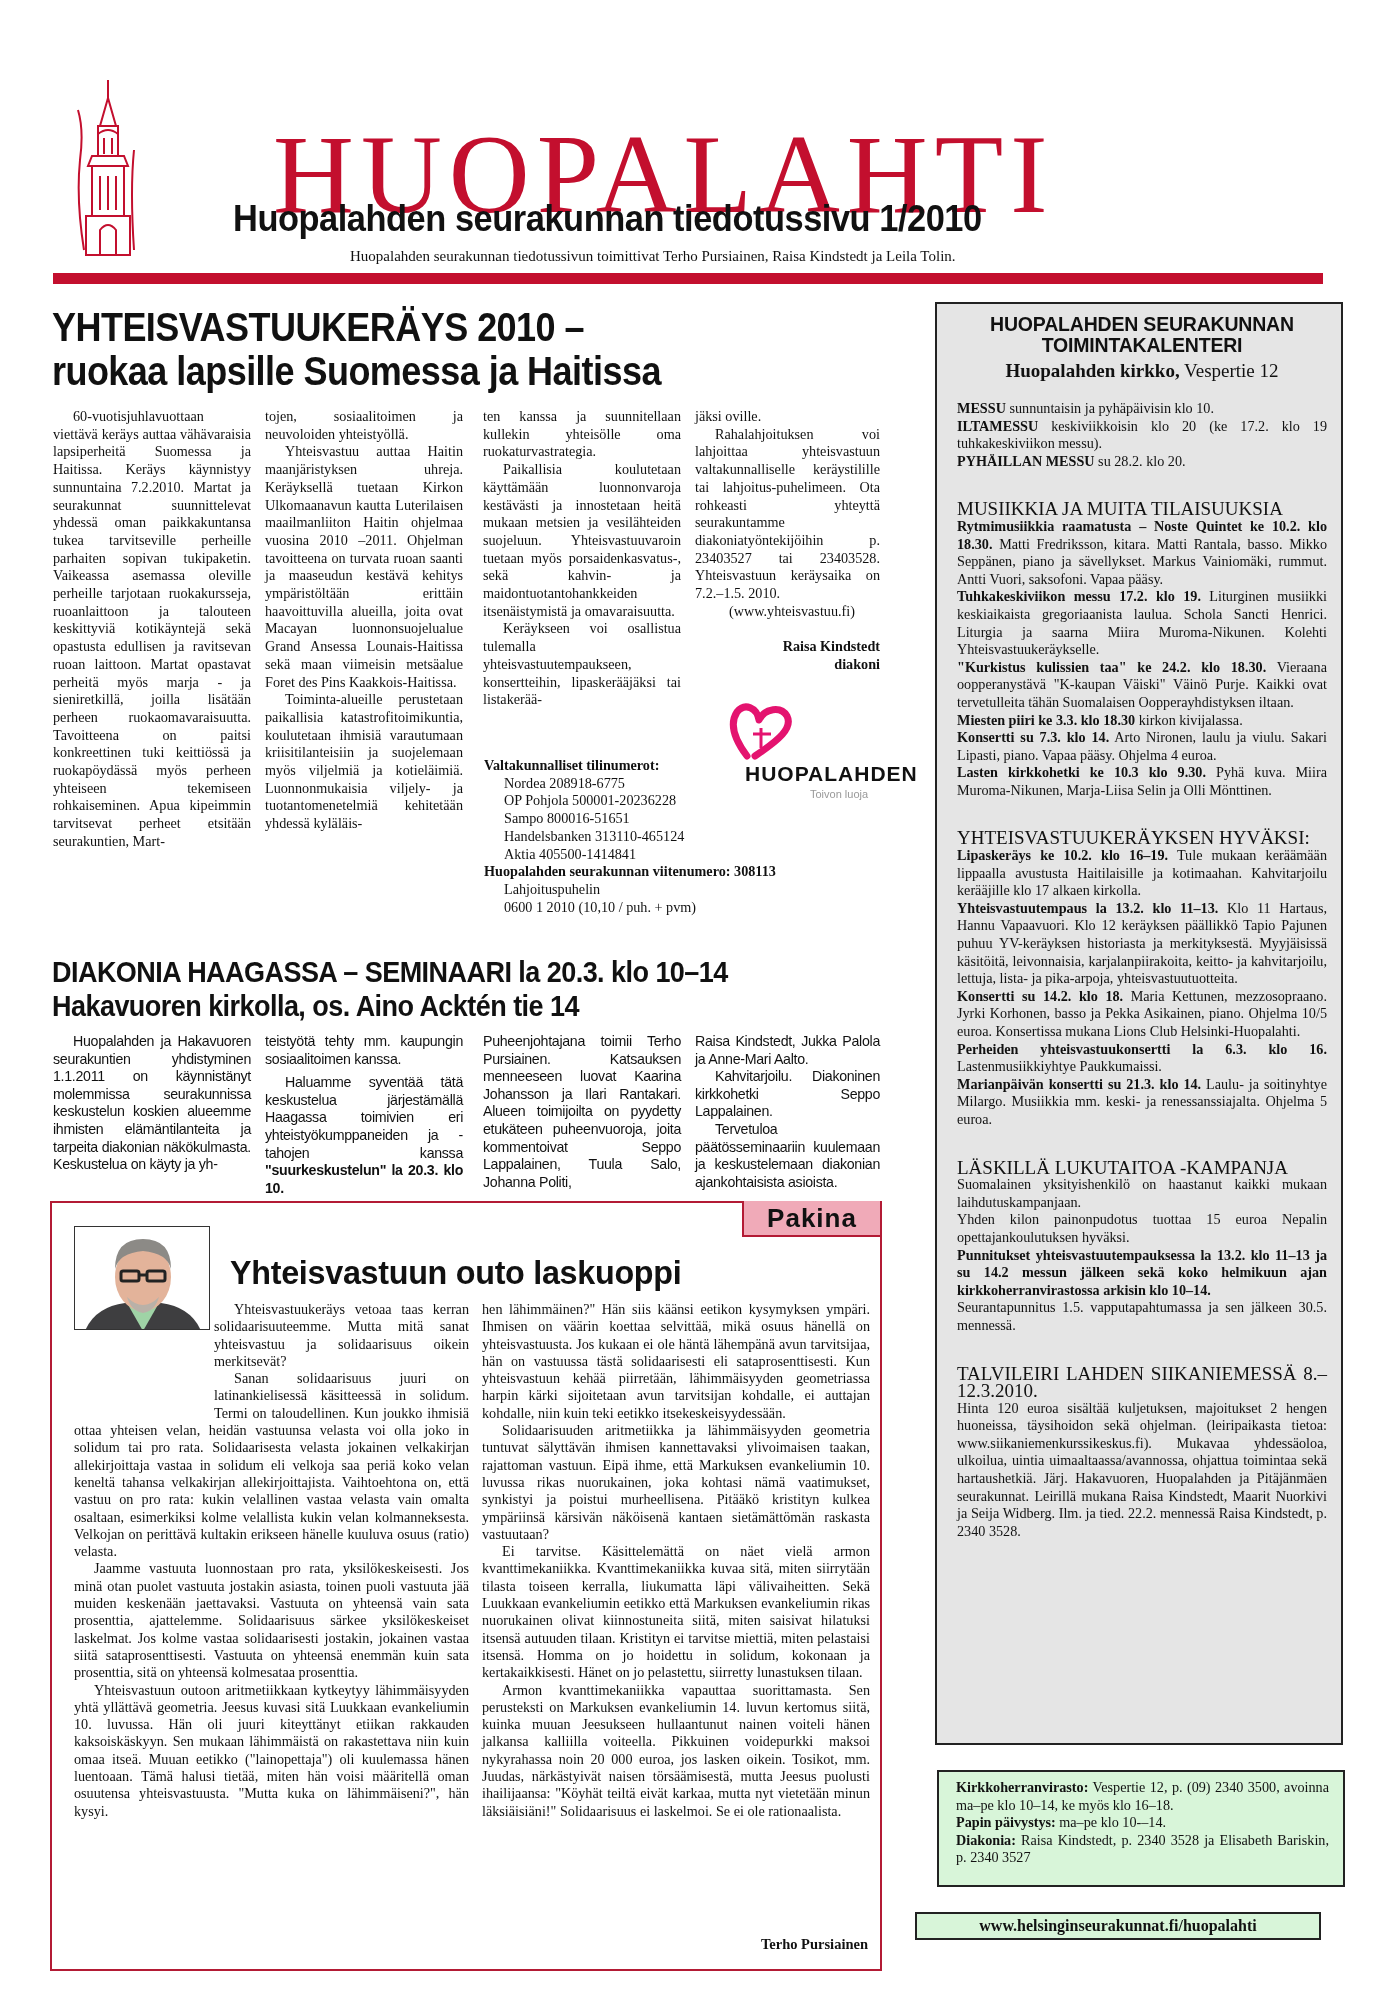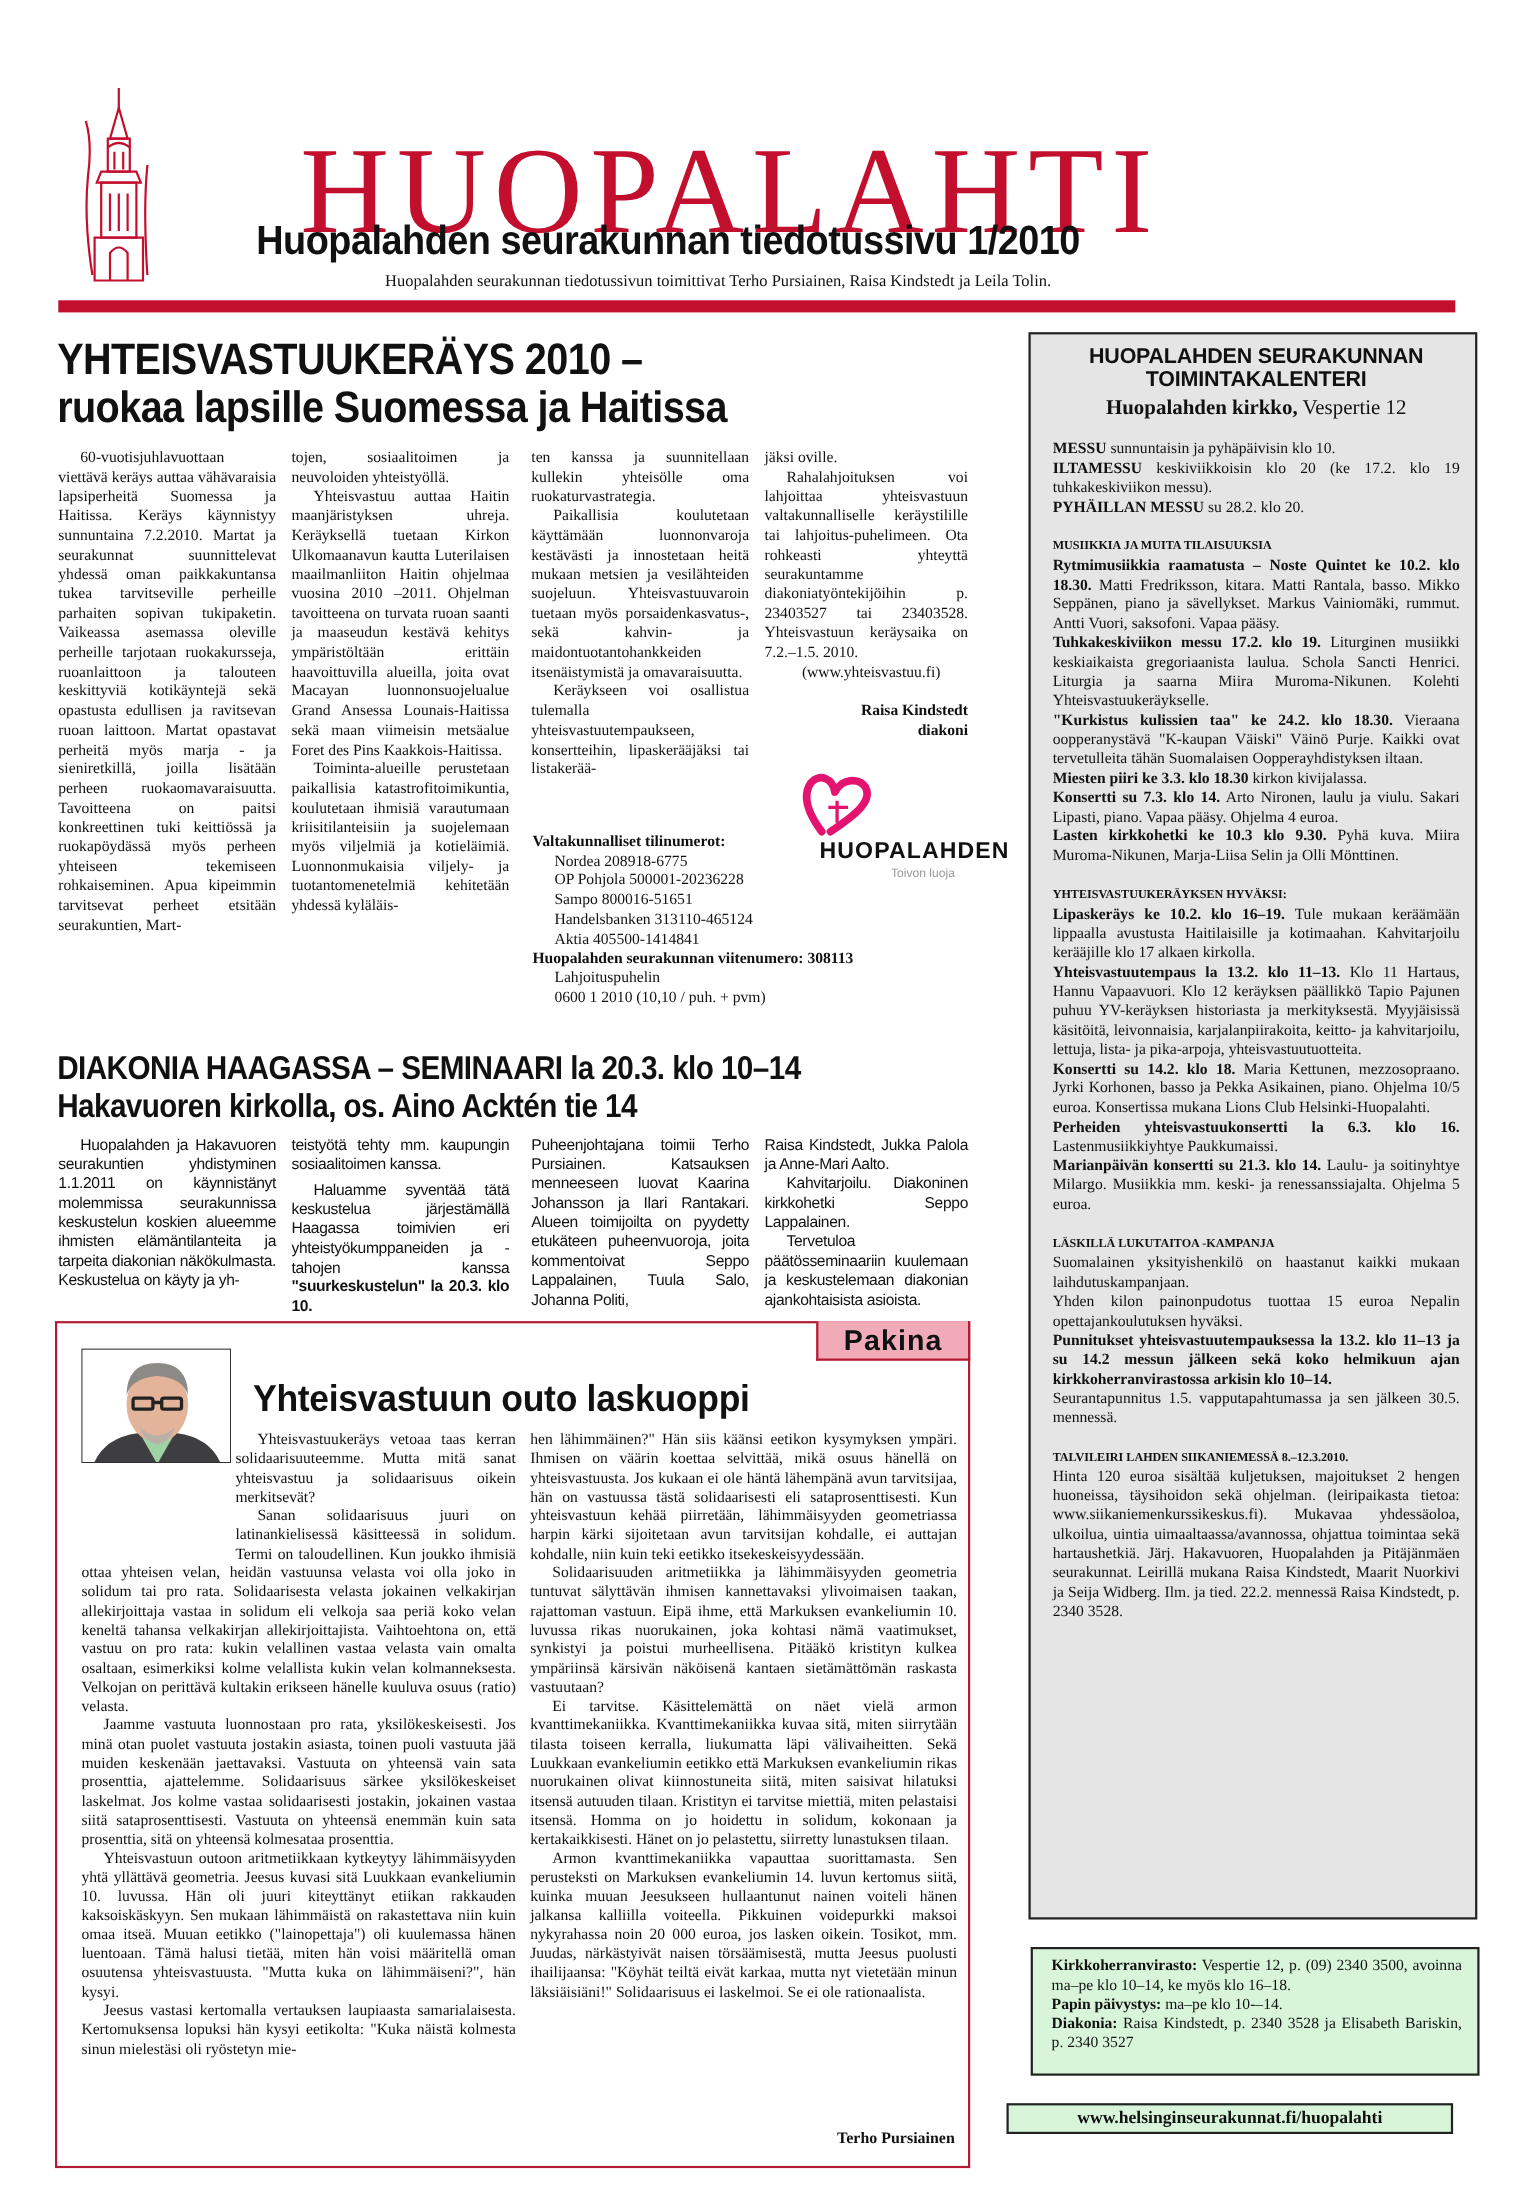--- a/index.html
+++ b/index.html
@@ -68,21 +68,21 @@
   .pak-sig { position: absolute; right: 12px; bottom: 16px; font-weight: bold; font-size: 14.5px; }
 
   
   .side { position: absolute; left: 935px; top: 302px; width: 408px; height: 1443px;
     background: #e5e5e5; border: 2px solid #222; padding: 10px 14px 10px 20px; }
   .side-h1 { font-family: "Liberation Sans", sans-serif; font-weight: bold; font-size: 19.5px;
     line-height: 21px; text-align: center; letter-spacing: -0.2px; }
   .side-h1b { text-align: center; font-size: 19px; margin-top: 4px; }
   .side-h1b b { font-weight: bold; }
   .side p { font-size: 14.2px; line-height: 17.6px; text-align: justify; }
-  .side .sect { font-weight: bold; font-size: 11px; margin-top: 18px; }
+  .side .sect { font-weight: normal; font-size: 19px; margin-top: 30px; }
   .side .gap { height: 18px; }
 
   .side2 { position: absolute; left: 913px; top: 1770px; width: 408px; height: 117px;
     background: #d8f5d9; border: 2px solid #222; padding: 7px 14px 6px 17px;
     font-size: 14.2px; line-height: 17.6px; text-align: justify; margin-left: 24px; }
   .side3 { position: absolute; left: 915px; top: 1912px; width: 406px; height: 28px;
     background: #d8f5d9; border: 2px solid #222; text-align: center;
     font-weight: bold; font-size: 16px; line-height: 24px; }
 </style>
 </head>
@@ -199,21 +199,20 @@
     </svg>
   </div>
   <div class="pak-title">Yhteisvastuun outo laskuoppi</div>
 
   <div class="pak-col1">
     <div class="float-spacer"></div>
     <p class="first">Yhteisvastuukeräys vetoaa taas kerran solidaarisuuteemme. Mutta mitä sanat yhteisvastuu ja solidaarisuus oikein merkitsevät?</p>
     <p>Sanan solidaarisuus juuri on latinankielisessä käsitteessä in solidum. Termi on taloudellinen. Kun joukko ihmisiä ottaa yhteisen velan, heidän vastuunsa velasta voi olla joko in solidum tai pro rata. Solidaarisesta velasta jokainen velkakirjan allekirjoittaja vastaa in solidum eli velkoja saa periä koko velan keneltä tahansa velkakirjan allekirjoittajista. Vaihtoehtona on, että vastuu on pro rata: kukin velallinen vastaa velasta vain omalta osaltaan, esimerkiksi kolme velallista kukin velan kolmanneksesta. Velkojan on perittävä kultakin erikseen hänelle kuuluva osuus (ratio) velasta.</p>
     <p>Jaamme vastuuta luonnostaan pro rata, yksilökeskeisesti. Jos minä otan puolet vastuuta jostakin asiasta, toinen puoli vastuuta jää muiden keskenään jaettavaksi. Vastuuta on yhteensä vain sata prosenttia, ajattelemme. Solidaarisuus särkee yksilökeskeiset laskelmat. Jos kolme vastaa solidaarisesti jostakin, jokainen vastaa siitä sataprosenttisesti. Vastuuta on yhteensä enemmän kuin sata prosenttia, sitä on yhteensä kolmesataa prosenttia.</p>
     <p>Yhteisvastuun outoon aritmetiikkaan kytkeytyy lähimmäisyyden yhtä yllättävä geometria. Jeesus kuvasi sitä Luukkaan evankeliumin 10. luvussa. Hän oli juuri kiteyttänyt etiikan rakkauden kaksoiskäskyyn. Sen mukaan lähimmäistä on rakastettava niin kuin omaa itseä. Muuan eetikko ("lainopettaja") oli kuulemassa hänen luentoaan. Tämä halusi tietää, miten hän voisi määritellä oman osuutensa yhteisvastuusta. "Mutta kuka on lähimmäiseni?", hän kysyi.</p>
-    <p>Jeesus vastasi kertomalla vertauksen laupiaasta samarialaisesta. Kertomuksensa lopuksi hän kysyi eetikolta: "Kuka näistä kolmesta sinun mielestäsi oli ryöstetyn mie-</p>
   </div>
   <div class="pak-col2">
     <p style="text-indent:0">hen lähimmäinen?" Hän siis käänsi eetikon kysymyksen ympäri. Ihmisen on väärin koettaa selvittää, mikä osuus hänellä on yhteisvastuusta. Jos kukaan ei ole häntä lähempänä avun tarvitsijaa, hän on vastuussa tästä solidaarisesti eli sataprosenttisesti. Kun yhteisvastuun kehää piirretään, lähimmäisyyden geometriassa harpin kärki sijoitetaan avun tarvitsijan kohdalle, ei auttajan kohdalle, niin kuin teki eetikko itsekeskeisyydessään.</p>
     <p>Solidaarisuuden aritmetiikka ja lähimmäisyyden geometria tuntuvat sälyttävän ihmisen kannettavaksi ylivoimaisen taakan, rajattoman vastuun. Eipä ihme, että Markuksen evankeliumin 10. luvussa rikas nuorukainen, joka kohtasi nämä vaatimukset, synkistyi ja poistui murheellisena. Pitääkö kristityn kulkea ympäriinsä kärsivän näköisenä kantaen sietämättömän raskasta vastuutaan?</p>
     <p>Ei tarvitse. Käsittelemättä on näet vielä armon kvanttimekaniikka. Kvanttimekaniikka kuvaa sitä, miten siirrytään tilasta toiseen kerralla, liukumatta läpi välivaiheitten. Sekä Luukkaan evankeliumin eetikko että Markuksen evankeliumin rikas nuorukainen olivat kiinnostuneita siitä, miten saisivat hilatuksi itsensä autuuden tilaan. Kristityn ei tarvitse miettiä, miten pelastaisi itsensä. Homma on jo hoidettu in solidum, kokonaan ja kertakaikkisesti. Hänet on jo pelastettu, siirretty lunastuksen tilaan.</p>
     <p>Armon kvanttimekaniikka vapauttaa suorittamasta. Sen perusteksti on Markuksen evankeliumin 14. luvun kertomus siitä, kuinka muuan Jeesukseen hullaantunut nainen voiteli hänen jalkansa kalliilla voiteella. Pikkuinen voidepurkki maksoi nykyrahassa noin 20 000 euroa, jos lasken oikein. Tosikot, mm. Juudas, närkästyivät naisen törsäämisestä, mutta Jeesus puolusti ihailijaansa: "Köyhät teiltä eivät karkaa, mutta nyt vietetään minun läksiäisiäni!" Solidaarisuus ei laskelmoi. Se ei ole rationaalista.</p>
   </div>
   <div class="pak-sig">Terho Pursiainen</div>
 </div>
 

